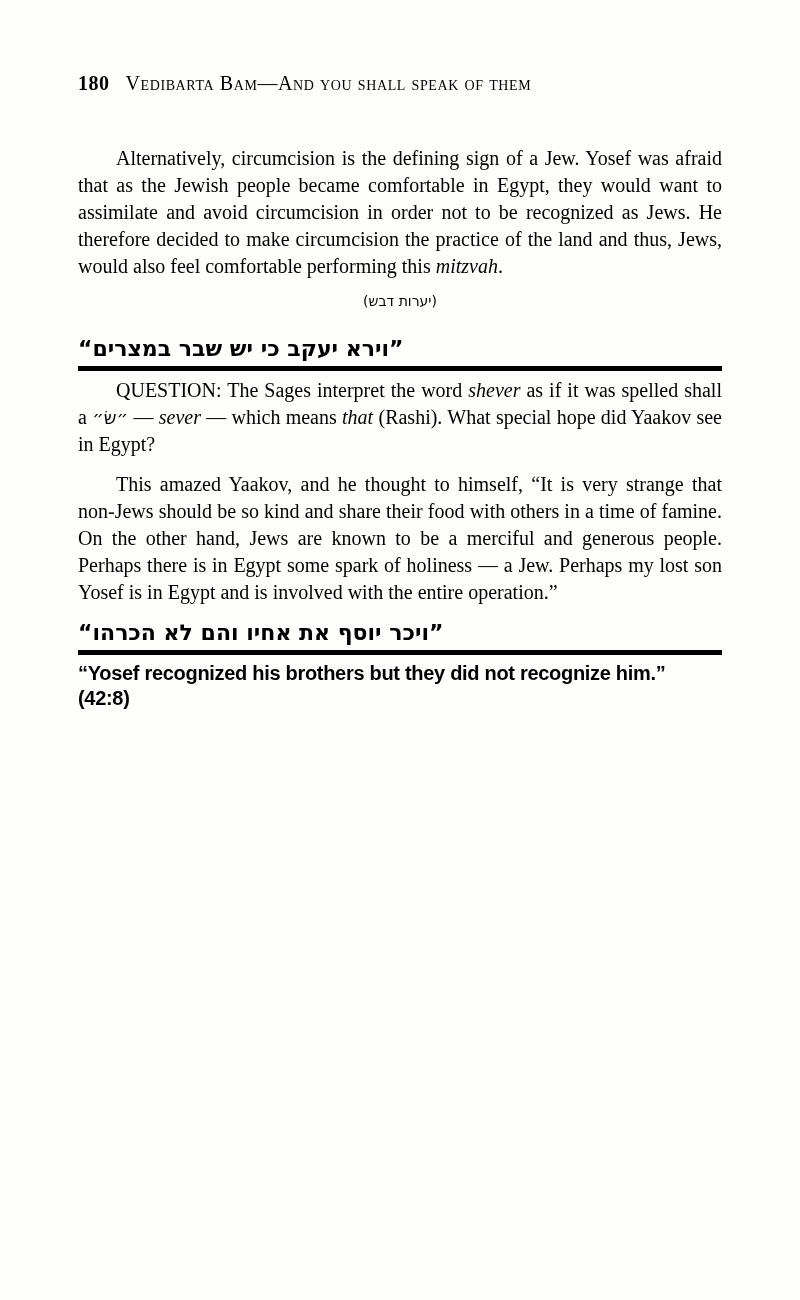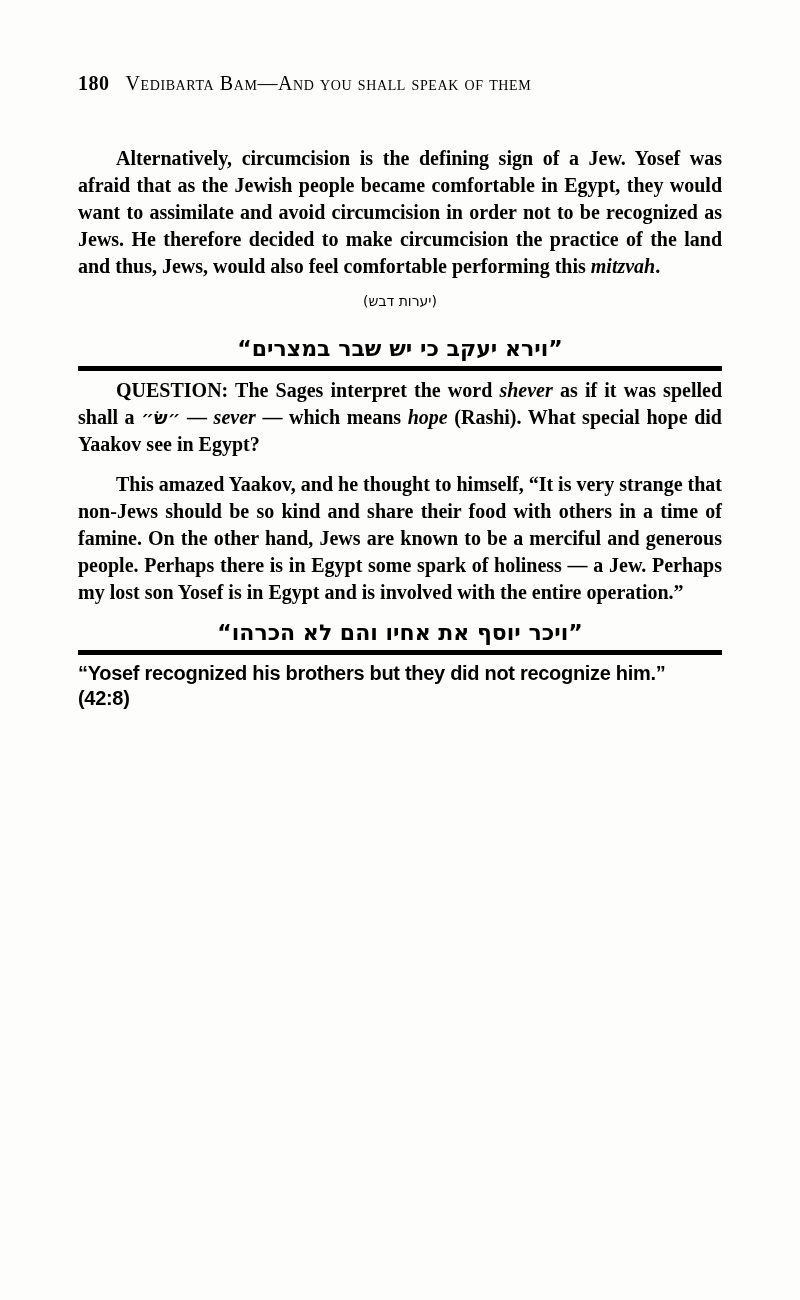--- a/index.html
+++ b/index.html
@@ -27,32 +27,31 @@
   .book-title {
     font-variant: small-caps;
     letter-spacing: 0.6px;
   }
   .body-para {
     font-size: 20px;
     line-height: 27px;
     text-align: justify;
     text-indent: 38px;
     margin: 0 0 13px 0;
-    font-weight: bold;
   }
   .attribution {
     direction: rtl;
     text-align: center;
     font-size: 14px;
     margin: 6px 0 26px 0;
     font-family: "DejaVu Sans", "Liberation Serif", serif;
   }
   .hebrew-verse {
     direction: rtl;
-    text-align: center;
+    text-align: left;
     font-family: "DejaVu Sans", sans-serif;
     font-weight: bold;
     font-size: 22px;
     line-height: 28px;
     margin: 0 0 3px 0;
   }
   .rule {
     height: 5px;
     background: #000;
     margin: 0 0 6px 0;
@@ -82,21 +81,21 @@
   </header>
 
   <p class="body-para"><span>Alternatively, circumcision is the defining sign of a Jew. Yosef was afraid that as the Jewish people became comfortable in Egypt, they would want to assimilate and avoid circumcision in order not to be recognized as Jews. He therefore decided to make circumcision the practice of the land and thus, Jews, would also feel comfortable performing this </span><i>mitzvah</i><span>.</span></p>
 
   <p class="attribution">(יערות דבש)</p>
 
   <section>
     <h2 class="hebrew-verse">”וירא יעקב כי יש שבר במצרים“</h2>
     <div class="rule"></div>
 
-    <p class="body-para"><span>QUESTION: The Sages interpret the word </span><i>shever</i><span> as if it was spelled shall a </span><span class="heb-inline">״שׂ״</span><span> — </span><i>sever</i><span> — which means </span><i>hope</i><span> (Rashi). What special hope did Yaakov see in Egypt?</span></p>
+    <p class="body-para"><span>QUESTION: The Sages interpret the word </span><i>shever</i><span> as if it was spelled shall a </span><span class="heb-inline">״שׂ״</span><span> — </span><i>sever</i><span> — which means </span><i>that</i><span> (Rashi). What special hope did Yaakov see in Egypt?</span></p>
 
 
     <p class="body-para">This amazed Yaakov, and he thought to himself, “It is very strange that non-Jews should be so kind and share their food with others in a time of famine. On the other hand, Jews are known to be a merciful and generous people. Perhaps there is in Egypt some spark of holiness — a Jew. Perhaps my lost son Yosef is in Egypt and is involved with the entire operation.”</p>
 
   </section>
 
   <section>
     <h2 class="hebrew-verse">”ויכר יוסף את אחיו והם לא הכרהו“</h2>
     <div class="rule"></div>
     <h3 class="translation">“Yosef recognized his brothers but they did not recognize him.” (42:8)</h3>

